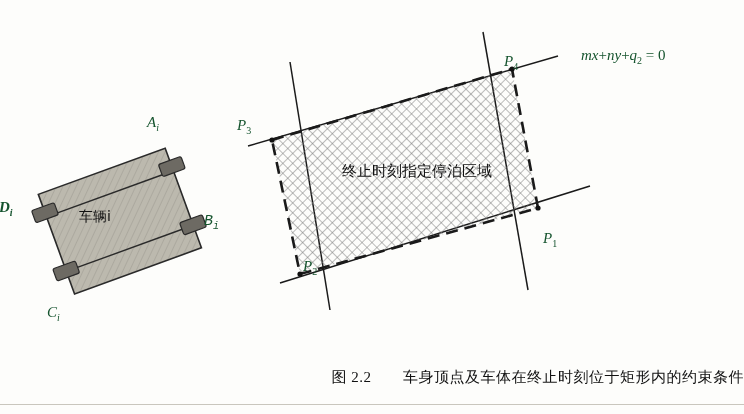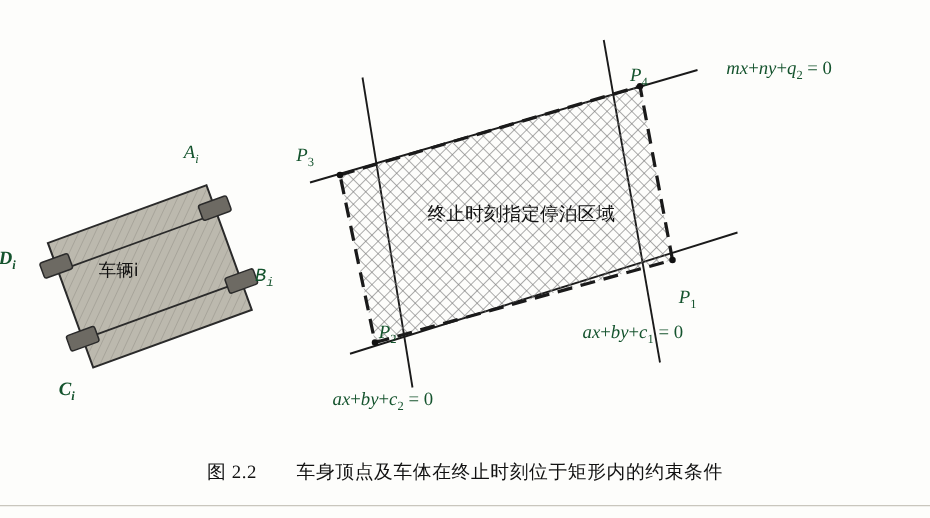--- a/index.html
+++ b/index.html
@@ -57,21 +57,21 @@
   .cn {
     font-family: "DejaVu Sans", sans-serif;
     font-size: 14px;
     color: #111;
   }
   .caption {
     position: absolute;
     left: 0;
     top: 368px;
     width: 744px;
-    text-align: center;
+    text-align: right;
     font-family: "DejaVu Sans", sans-serif;
     font-size: 15px;
     color: #111;
     letter-spacing: 0.5px;
   }
   .caption .capnum {
     font-family: "Liberation Serif", serif;
   }
   .bottomrule {
     position: absolute;
@@ -133,21 +133,21 @@
       <circle cx="512" cy="69" r="2.6" fill="#111"></circle>
     </g>
   </svg>
 
   <div class="lbl ptlabel" style="left:147px; top:114px;">
     <span>A</span><span class="sub">i</span>
   </div>
   <div class="lbl ptlabel" style="left:204px; top:213px;font-family:Liberation Mono, monospace;">
     <span>B</span><span class="sub">i</span>
   </div>
-  <div class="lbl ptlabel" style="left:47px; top:304px;font-weight:bold;">
+  <div class="lbl ptlabel" style="left:47px; top:304px;">
     <span>C</span><span class="sub">i</span>
   </div>
   <div class="lbl ptlabel" style="left:-1px; top:199px;font-weight:bold;">
     <span>D</span><span class="sub">i</span>
   </div>
 
   <div class="lbl cn" style="left:79px; top:208px;">
     <span>车辆i</span>
   </div>
 
@@ -166,27 +166,21 @@
   </div>
   <div class="lbl ptlabel" style="left:504px; top:53px;">
     <span>P</span><span class="subn">4</span>
   </div>
 
   <div class="lbl math" style="left:581px; top:47px;">
     <span>mx</span><span class="op">+</span><span>ny</span><span class="op">+</span><span>q</span><span class="subn">2</span>&nbsp;<span class="op">= 0</span>
   </div>
 
 
-  <div class="lbl math" style="left:466px; top:258px;">
-    <span>ax</span><span class="op">+</span><span>by</span><span class="op">+</span><span>c</span><span class="subn">1</span>&nbsp;<span class="op">= 0</span>
-  </div>
 
-  <div class="lbl math" style="left:266px; top:312px;">
-    <span>ax</span><span class="op">+</span><span>by</span><span class="op">+</span><span>c</span><span class="subn">2</span>&nbsp;<span class="op">= 0</span>
-  </div>
 
   <div class="caption">
     <span class="capnum">图 2.2</span>
     &nbsp;&nbsp;&nbsp;&nbsp;
     <span>车身顶点及车体在终止时刻位于矩形内的约束条件</span>
   </div>
 
   <div class="bottomrule"></div>
 
 </div>

